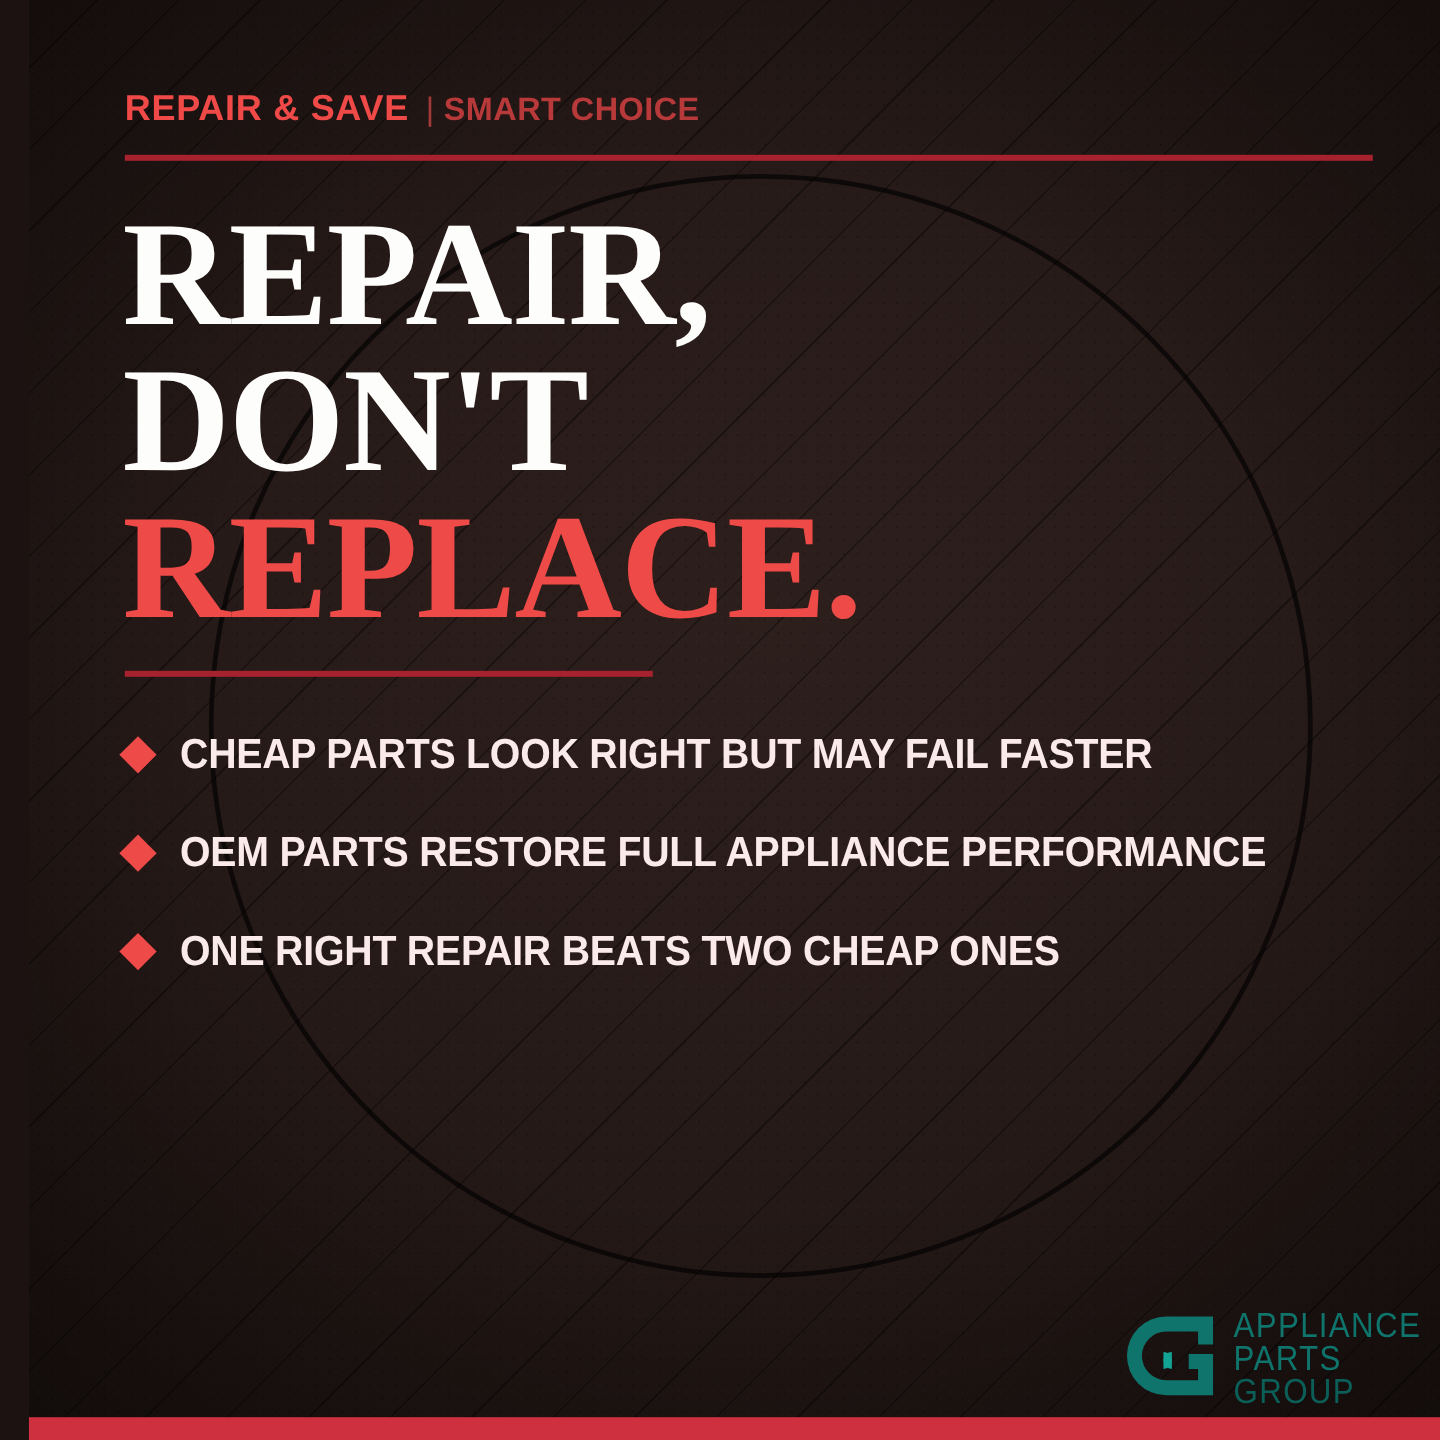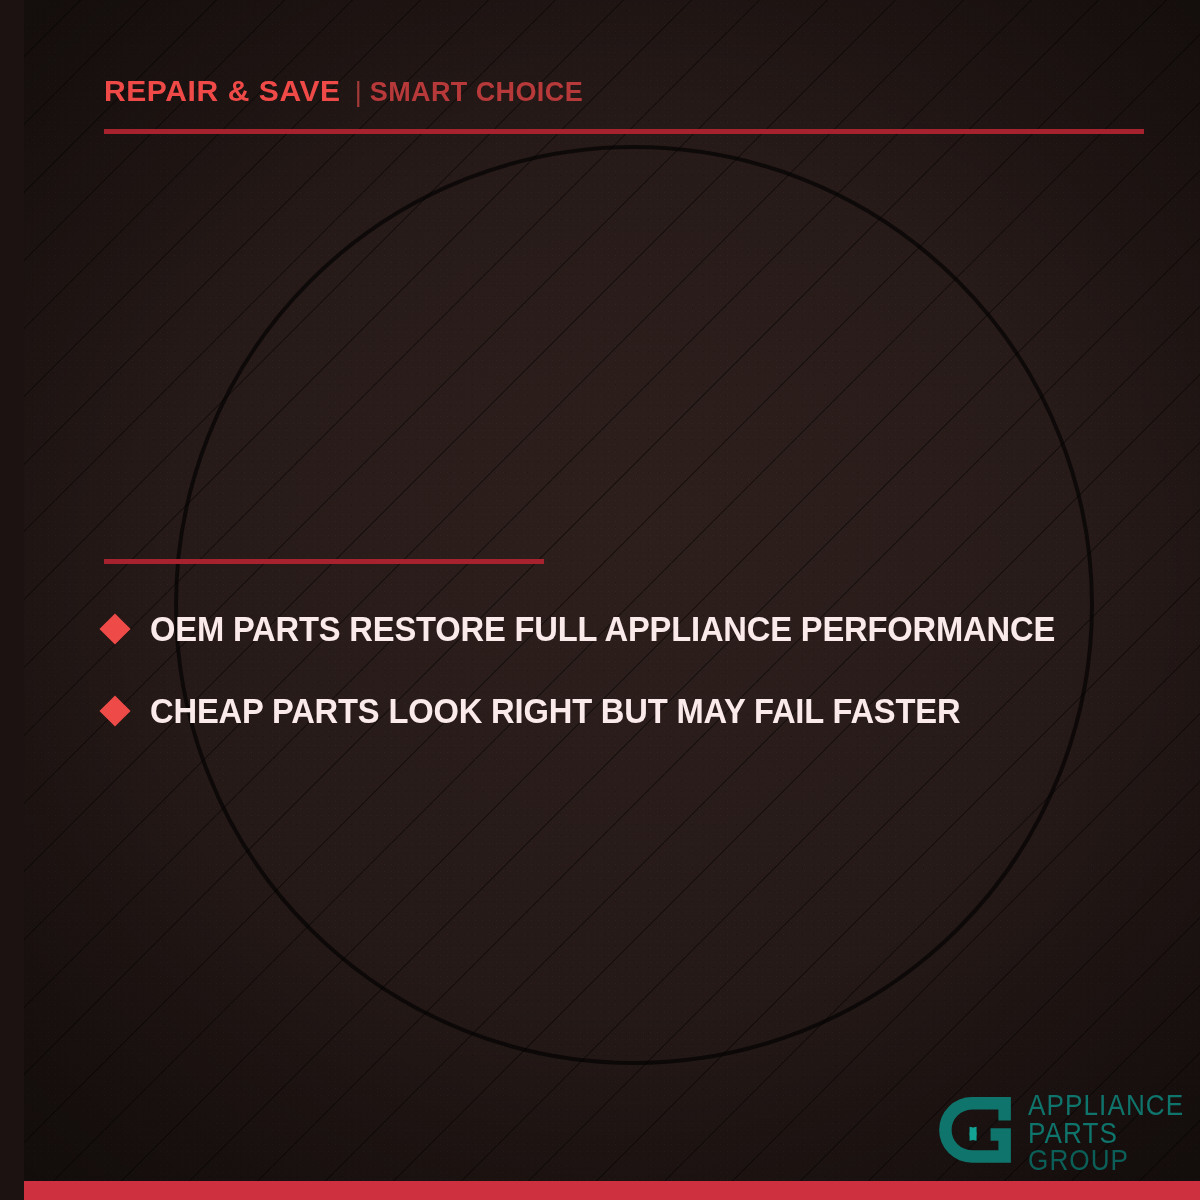--- a/index.html
+++ b/index.html
@@ -182,35 +182,44 @@
   <div class="deco-circle"></div>
 
   <div class="eyebrow">
     <span class="eyebrow-main">REPAIR &amp; SAVE</span>
     <span class="eyebrow-sep">|</span>
     <span class="eyebrow-sub">SMART CHOICE</span>
   </div>
 
   <div class="rule-header"></div>
 
+  <div class="headline">
+    <span class="l1">REPAIR,</span>
+    <span class="l2">DON'T</span>
+    <span class="l3">REPLACE.</span>
+  </div>
 
   <div class="rule-short"></div>
 
   <div class="bullets">
+
+    <div class="bullet-row">
+      <span class="bullet-mark"></span>
+      <span class="bullet-text">CHEAP PARTS LOOK RIGHT BUT MAY FAIL FASTER</span>
+    </div>
 
     <div class="bullet-row">
       <span class="bullet-mark"></span>
       <span class="bullet-text">OEM PARTS RESTORE FULL APPLIANCE PERFORMANCE</span>
     </div>
 
     <div class="bullet-row">
       <span class="bullet-mark"></span>
-      <span class="bullet-text">CHEAP PARTS LOOK RIGHT BUT MAY FAIL FASTER</span>
-    </div>
-
+      <span class="bullet-text">ONE RIGHT REPAIR BEATS TWO CHEAP ONES</span>
+    </div>
 
 
   </div>
 
   <div class="logo">
     <svg class="logo-mark" viewBox="0 0 100 100">
       <path d="M96 4 H46 A42 42 0 0 0 46 88 H96 V44 H70 V60 H80 V72 H46 A26 26 0 0 1 46 20 H80 V34 H96 Z" fill="#0f746b"></path>
       <path d="M52 42 a9 9 0 0 1 0 18 Z" fill="#12a394" transform="rotate(180 52 51)"></path>
       <path d="M43 42 a9 9 0 0 1 0 18 Z" fill="#12a394"></path>
     </svg>

